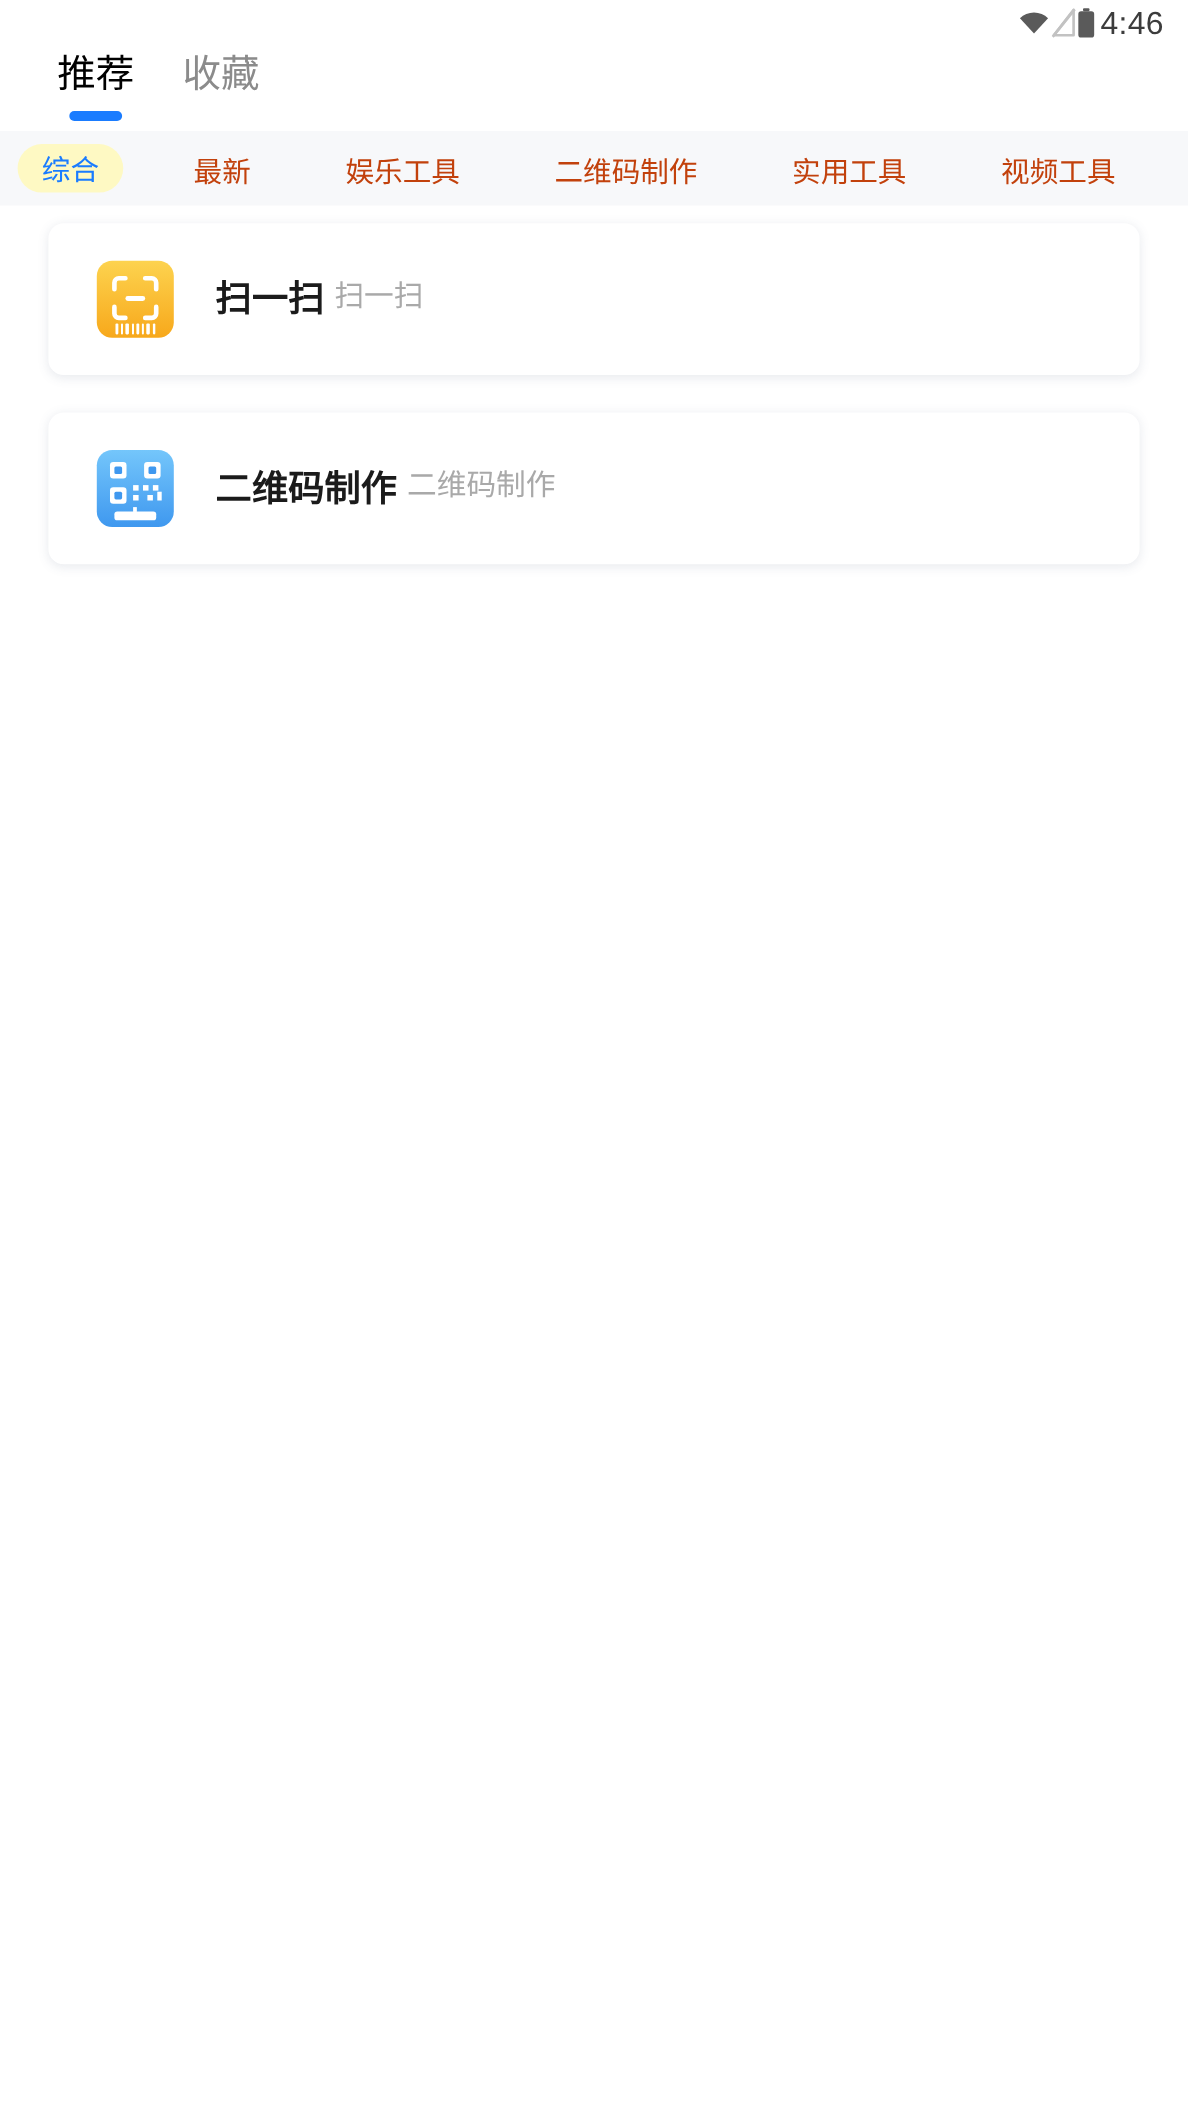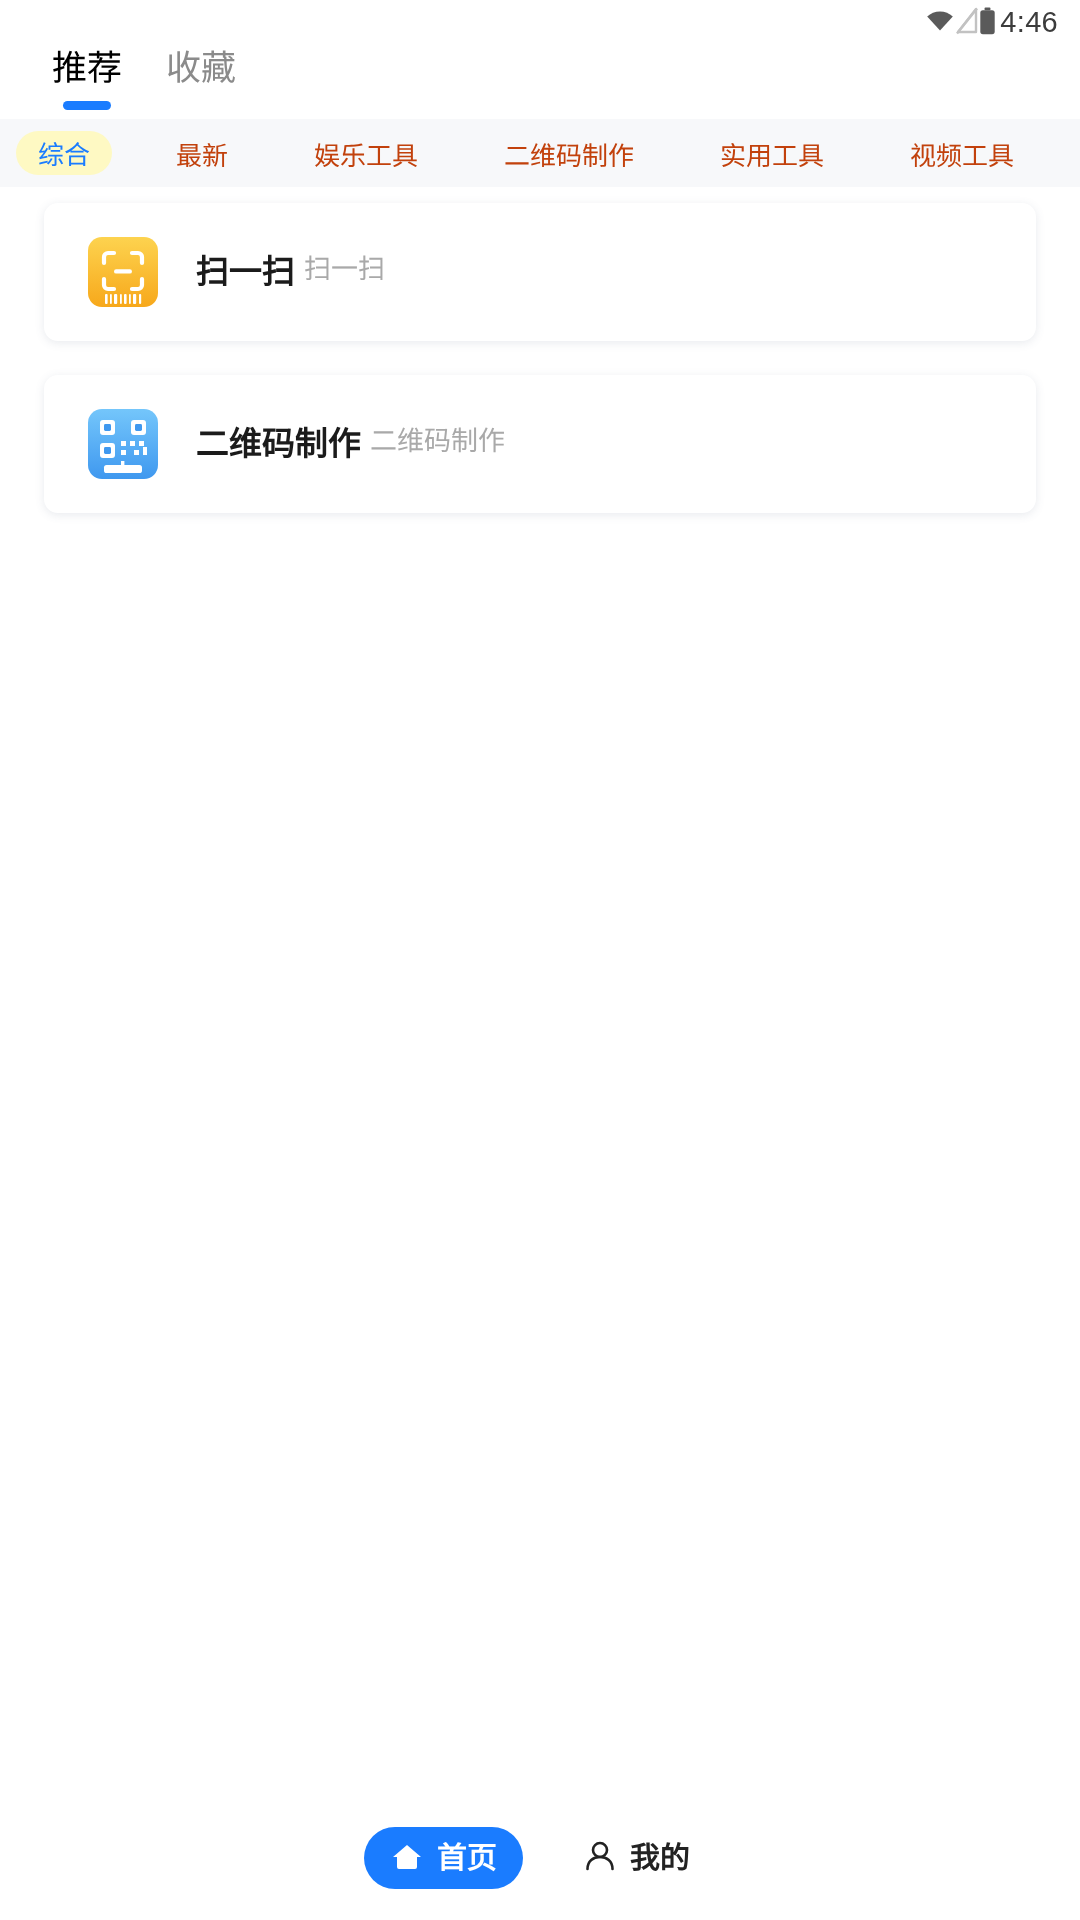--- a/index.html
+++ b/index.html
@@ -307,33 +307,14 @@
         </svg>
       </div>
       <div class="card-text">
         <span class="card-title">二维码制作</span>
         <span class="card-sub">二维码制作</span>
       </div>
     </div>
 
   </div>
 
-  <div class="bottom-nav">
-    <div class="nav-item active">
-      <span>
-        <svg width="34" height="30" viewBox="0 0 34 30">
-          <path d="M17 4 L31 16 H27 V26 a2 2 0 0 1-2 2 H9 a2 2 0 0 1-2-2 V16 H3 Z" fill="#ffffff"></path>
-        </svg>
-      </span>
-      <span class="nav-label">首页</span>
-    </div>
-    <div class="nav-item">
-      <span>
-        <svg width="34" height="32" viewBox="0 0 34 32">
-          <circle cx="17" cy="10" r="7" fill="none" stroke="#222222" stroke-width="2.6"></circle>
-          <path d="M4.5 29 C4.5 20.8 10.3 17 17 17 C23.7 17 29.5 20.8 29.5 29" fill="none" stroke="#222222" stroke-width="2.6" stroke-linecap="round"></path>
-        </svg>
-      </span>
-      <span class="nav-label">我的</span>
-    </div>
-  </div>
 
 </div>
 
 </body></html>

